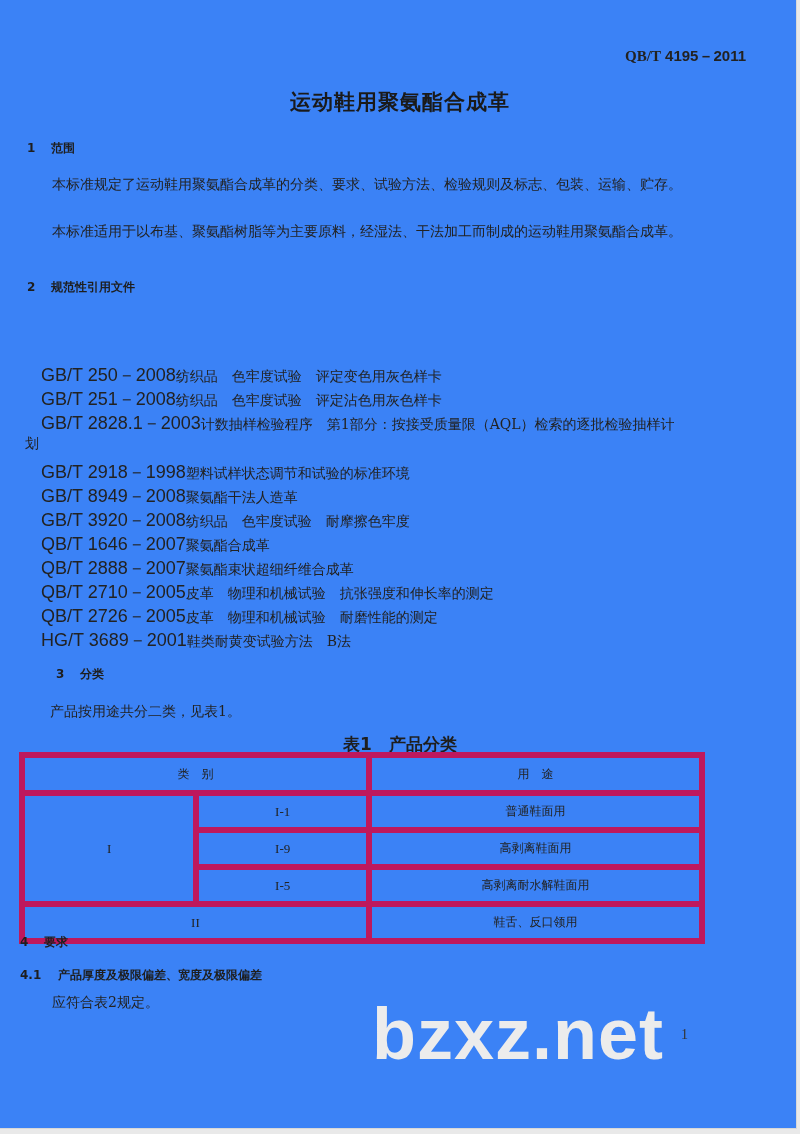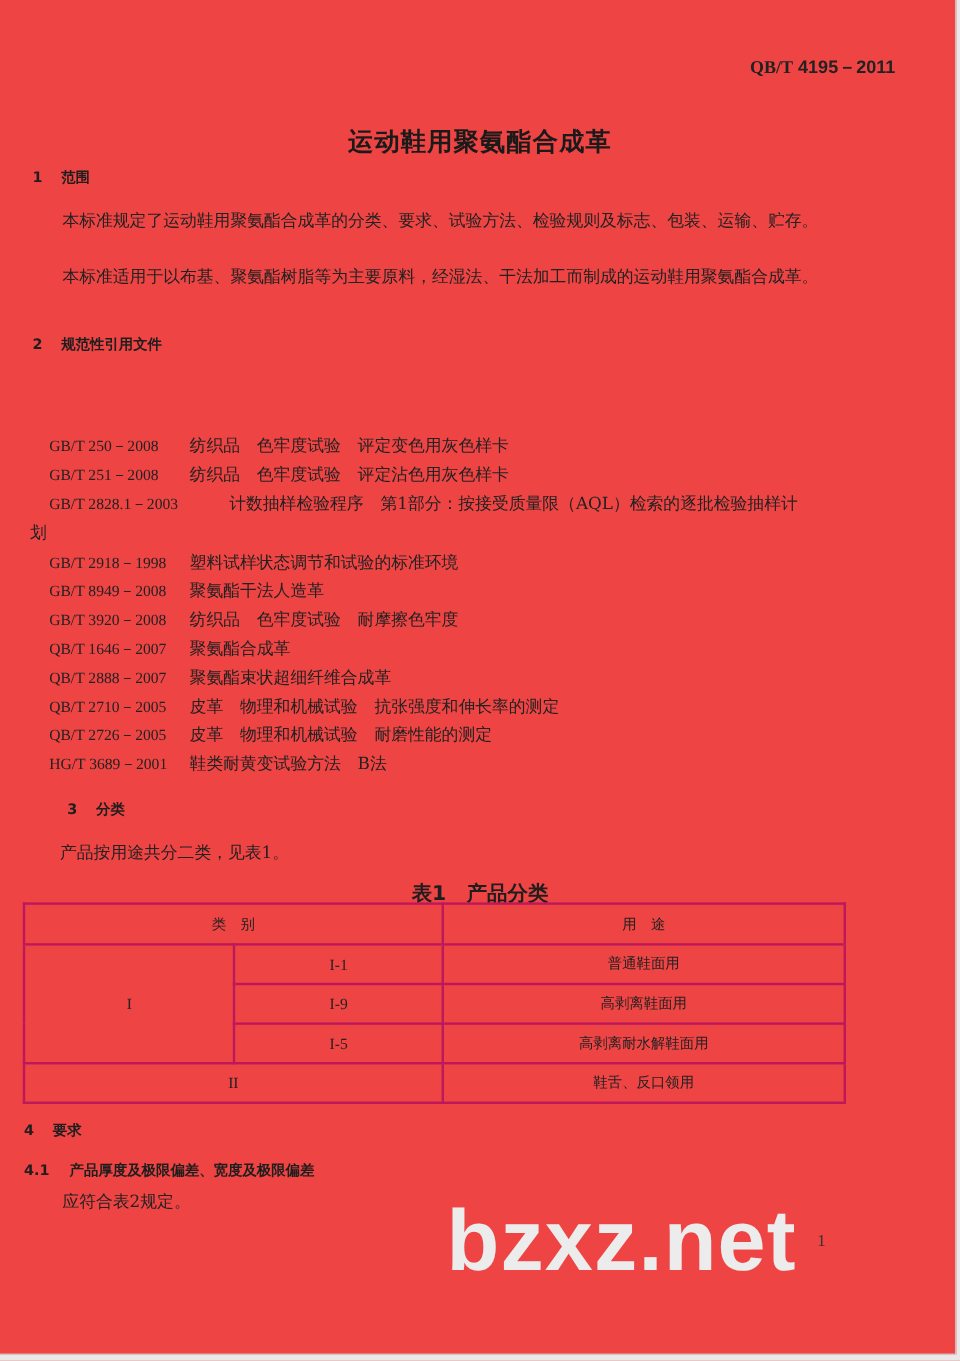--- a/index.html
+++ b/index.html
@@ -6,68 +6,68 @@
     body {
       width: 800px; height: 1134px; overflow: hidden;
       background: #e9e9e9;
       font-family: "DejaVu Serif", "Liberation Serif", serif;
       color: #1e1e1e;
       position: relative;
     }
     .page {
       position: absolute; left: 0; top: 0;
       width: 796px; height: 1128px;
-      background: #ef4444;
+      background: #3b82f6;
       border-right: 1px solid #d8d8d8;
       border-bottom: 1px solid #d8d8d8;
     }
     .abs { position: absolute; white-space: nowrap; }
     .std-code {
       right: 50px; top: 47px;
       font-family: "Liberation Sans", sans-serif;
       font-size: 15px; font-weight: bold; color: #222;
     }
     .std-code .code-prefix { font-family: "Liberation Serif", serif; font-weight: bold; }
     .std-code .code-num { font-family: "Liberation Sans", sans-serif; font-weight: bold; }
     .doc-title {
-      left: 0; width: 800px; top: 104px; text-align: center;
+      left: 0; width: 800px; top: 88px; text-align: center;
       font-family: "DejaVu Sans", sans-serif;
       font-size: 21px; font-weight: bold; letter-spacing: 1px; color: #1a1a1a;
     }
     .heading {
       font-family: "DejaVu Sans", sans-serif;
       font-size: 12px; font-weight: bold; color: #1e1e1e;
     }
     .heading .num { display: inline-block; width: 24px; }
     .body-text {
       font-size: 14px; line-height: 24px; color: #222;
     }
     .para {
       position: absolute; left: 27px; width: 700px;
       font-size: 14px; line-height: 24px; text-indent: 28px;
       white-space: normal; word-break: break-all; color: #222;
     }
     .ref-row { left: 41px; font-size: 14px; color: #222; }
     .ref-row .ref-code {
       display: inline-block; min-width: 117px;
-      font-family: Liberation Serif, serif; font-size: 13px;
+      font-family: Liberation Sans, sans-serif; font-size: 18px;
     }
     .ref-row .ref-title { font-size: 14px; }
     .table-caption {
       left: 0; width: 800px; text-align: center; top: 733px;
       font-family: "DejaVu Sans", sans-serif; font-size: 17px; font-weight: bold;
     }
     table.cls {
       position: absolute; left: 19px; top: 752px;
       width: 686px; border-collapse: collapse;
       font-size: 12px; color: #222;
       border: 2px solid #333;
     }
     table.cls td, table.cls th {
-      border: 2px solid #be185d; text-align: center; font-weight: normal;
+      border: 6px solid #be185d; text-align: center; font-weight: normal;
       height: 31px; padding: 0;
     }
     table.cls th { height: 32px; border-bottom: 1.5px solid #333; }
     table.cls .roman { font-family: "Liberation Serif", serif; font-size: 13px; }
     .page-number {
       right: 108px; top: 1027px;
       font-family: "Liberation Serif", serif; font-size: 14px; color: #333;
     }
     .watermark {
       left: 372px; top: 993px;

